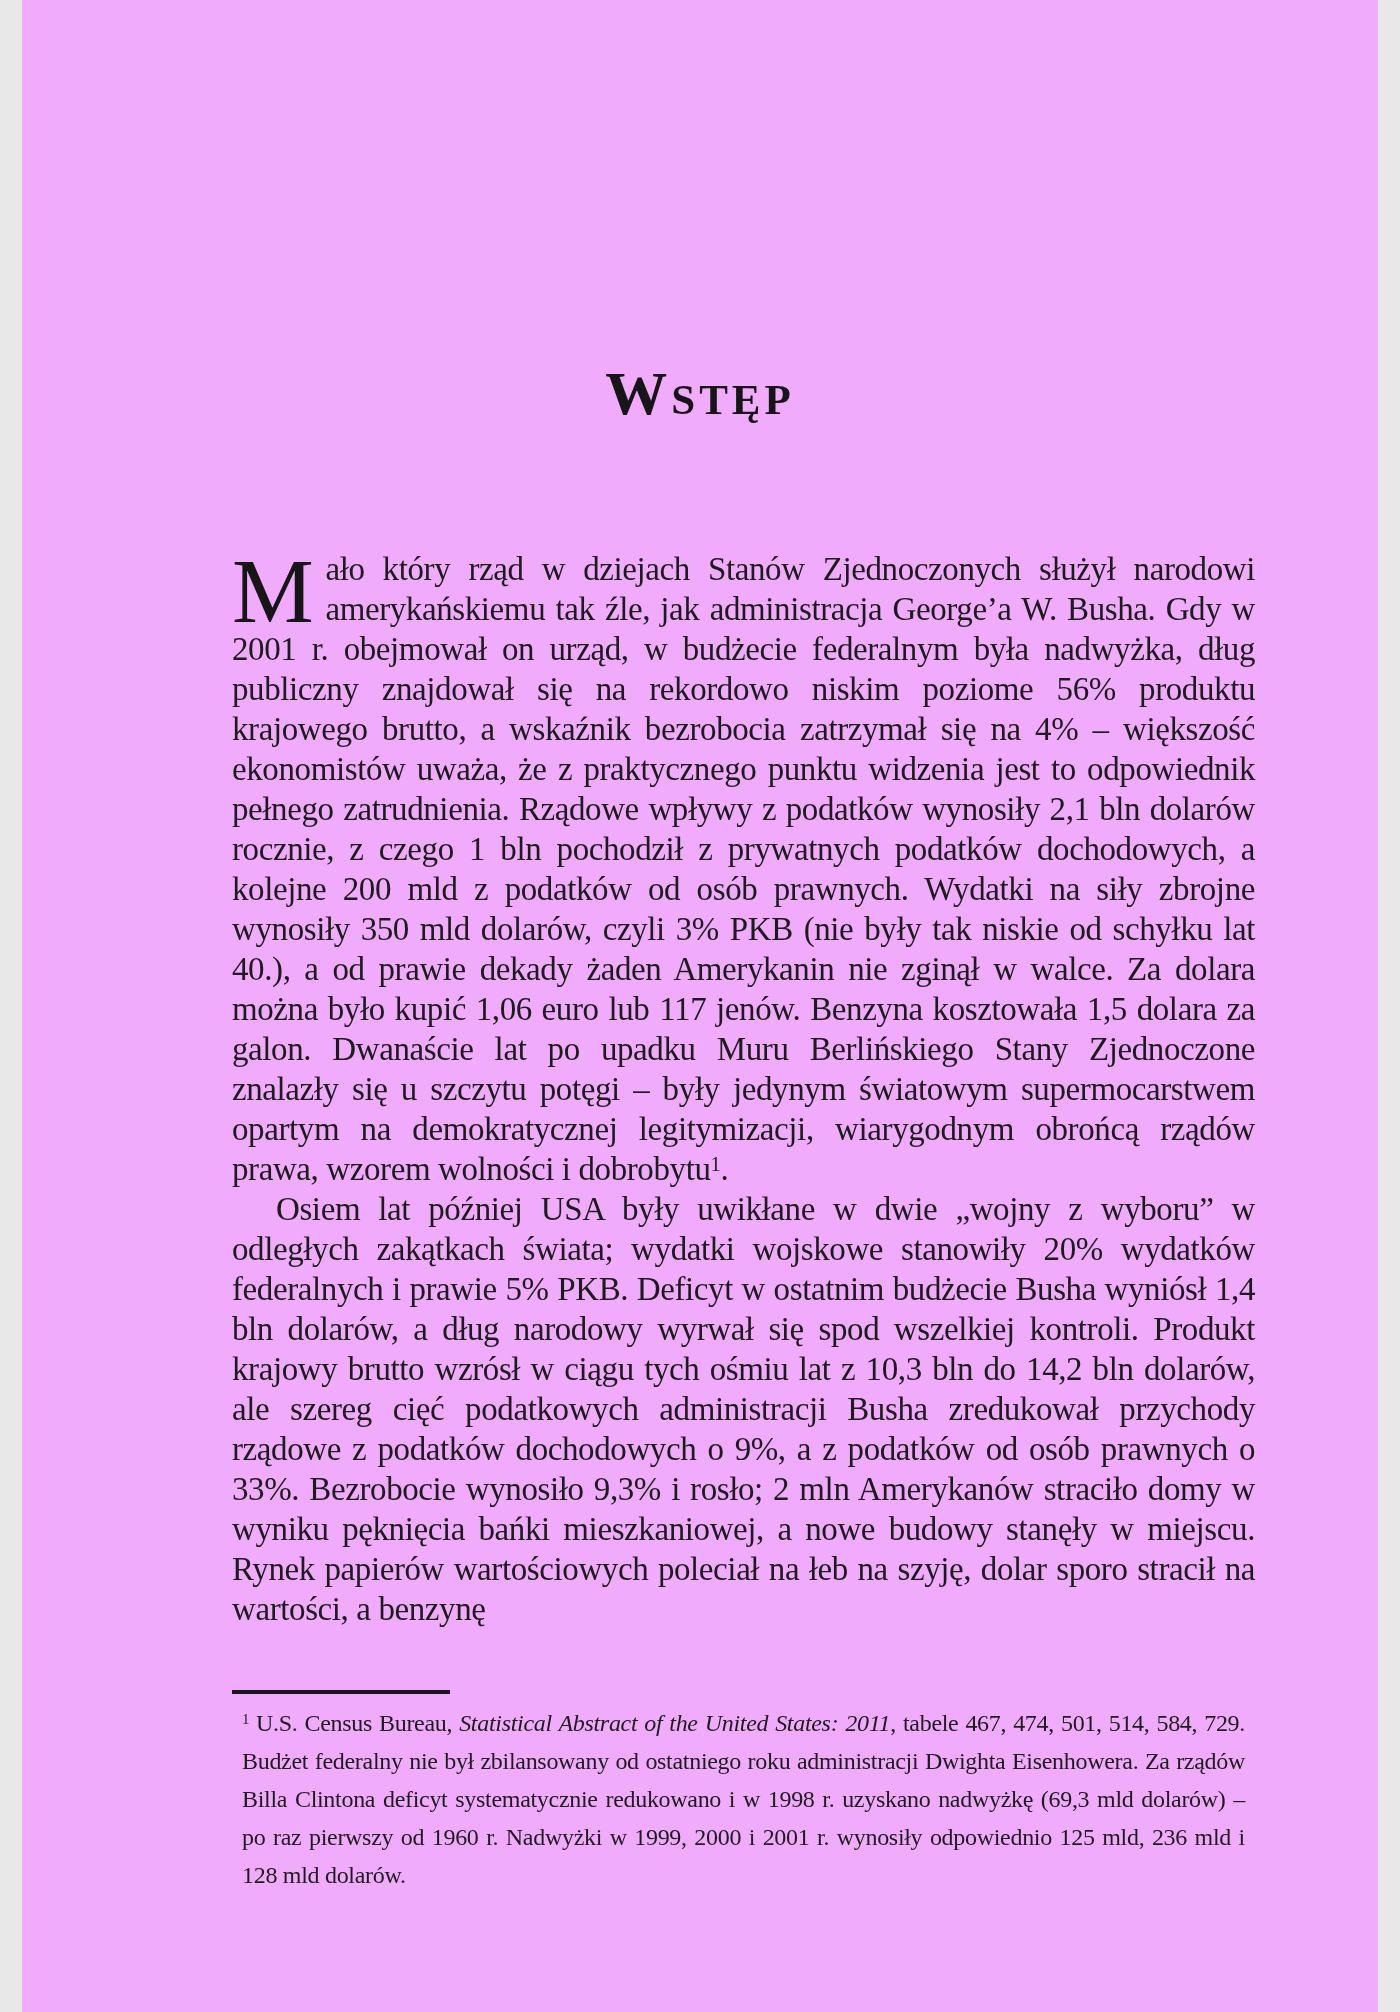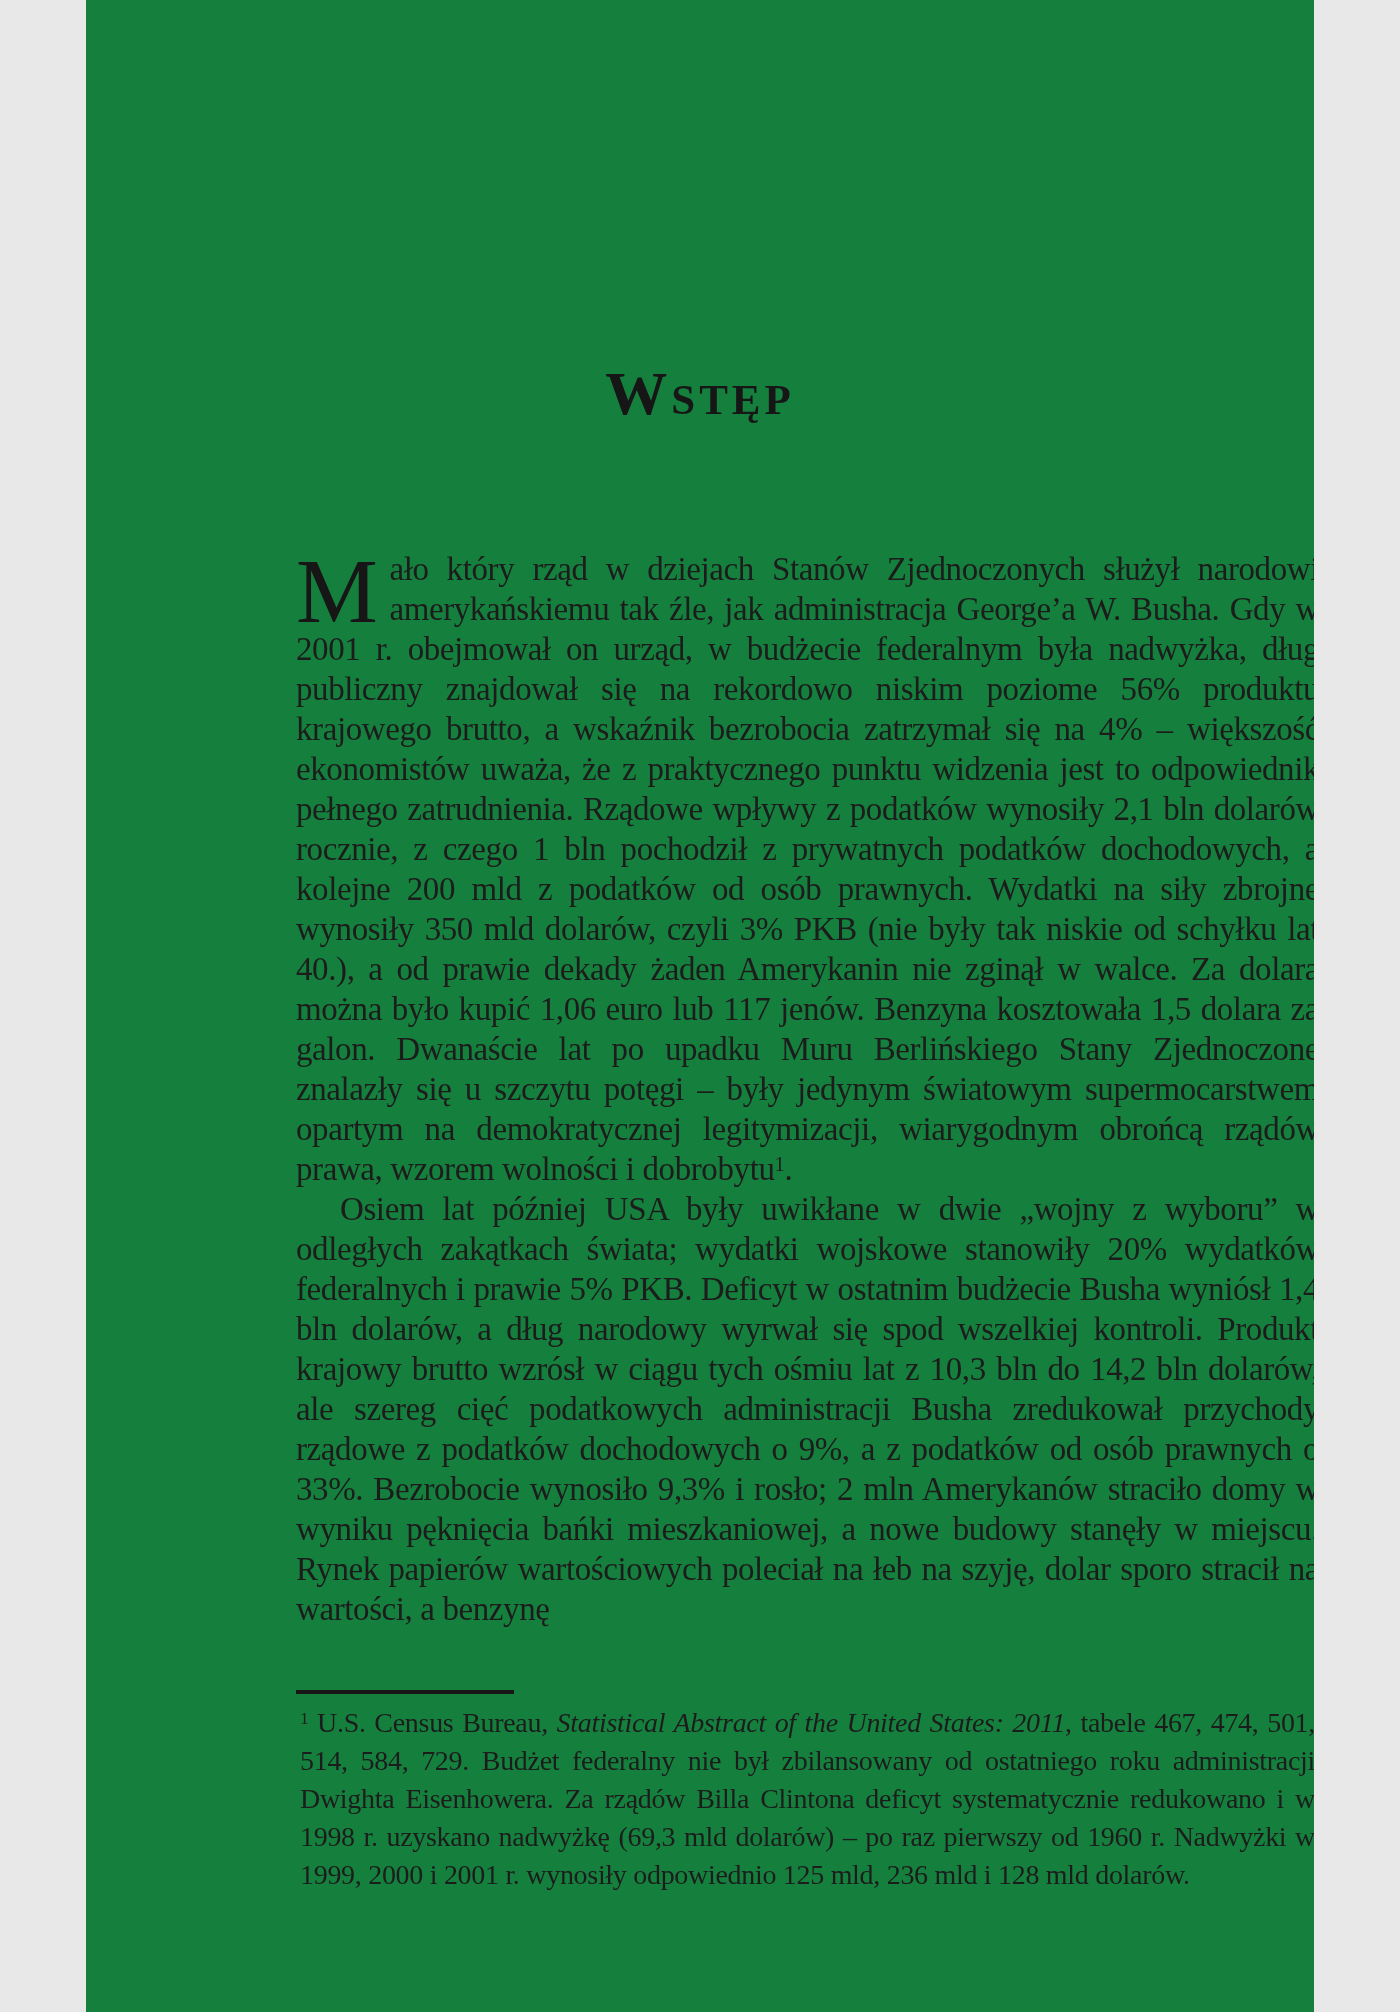--- a/index.html
+++ b/index.html
@@ -2,24 +2,24 @@
 <html><head>
 <meta charset="utf-8">
 <style>
   html, body {
     margin: 0;
     padding: 0;
     background: #e8e8e8;
   }
   .page {
     position: relative;
-    width: 1228px;
+    width: 1356px;
     height: 2012px;
     margin: 0 auto;
-    background: #15803d;
+    background: #f0abfc;
     color: #1c1c1c;
     font-family: "Liberation Serif", "DejaVu Serif", serif;
     overflow: hidden;
   }
   .title {
     position: absolute;
     top: 362px;
     left: 0;
     right: 0;
     margin: 0;
@@ -70,22 +70,22 @@
     left: 210px;
     width: 1023px;
   }
   .fn-rule {
     width: 218px;
     height: 0;
     border-top: 4px solid #171717;
     margin: 0 0 10px 0;
   }
   .fn-text {
-    margin: 4px;
-    font-size: 28px;
+    margin: 10px;
+    font-size: 24px;
     line-height: 38px;
     letter-spacing: -0.3px;
     text-align: justify;
     color: #1c1c1c;
   }
   .fn-text em {
     font-style: italic;
   }
 </style>
 </head>

